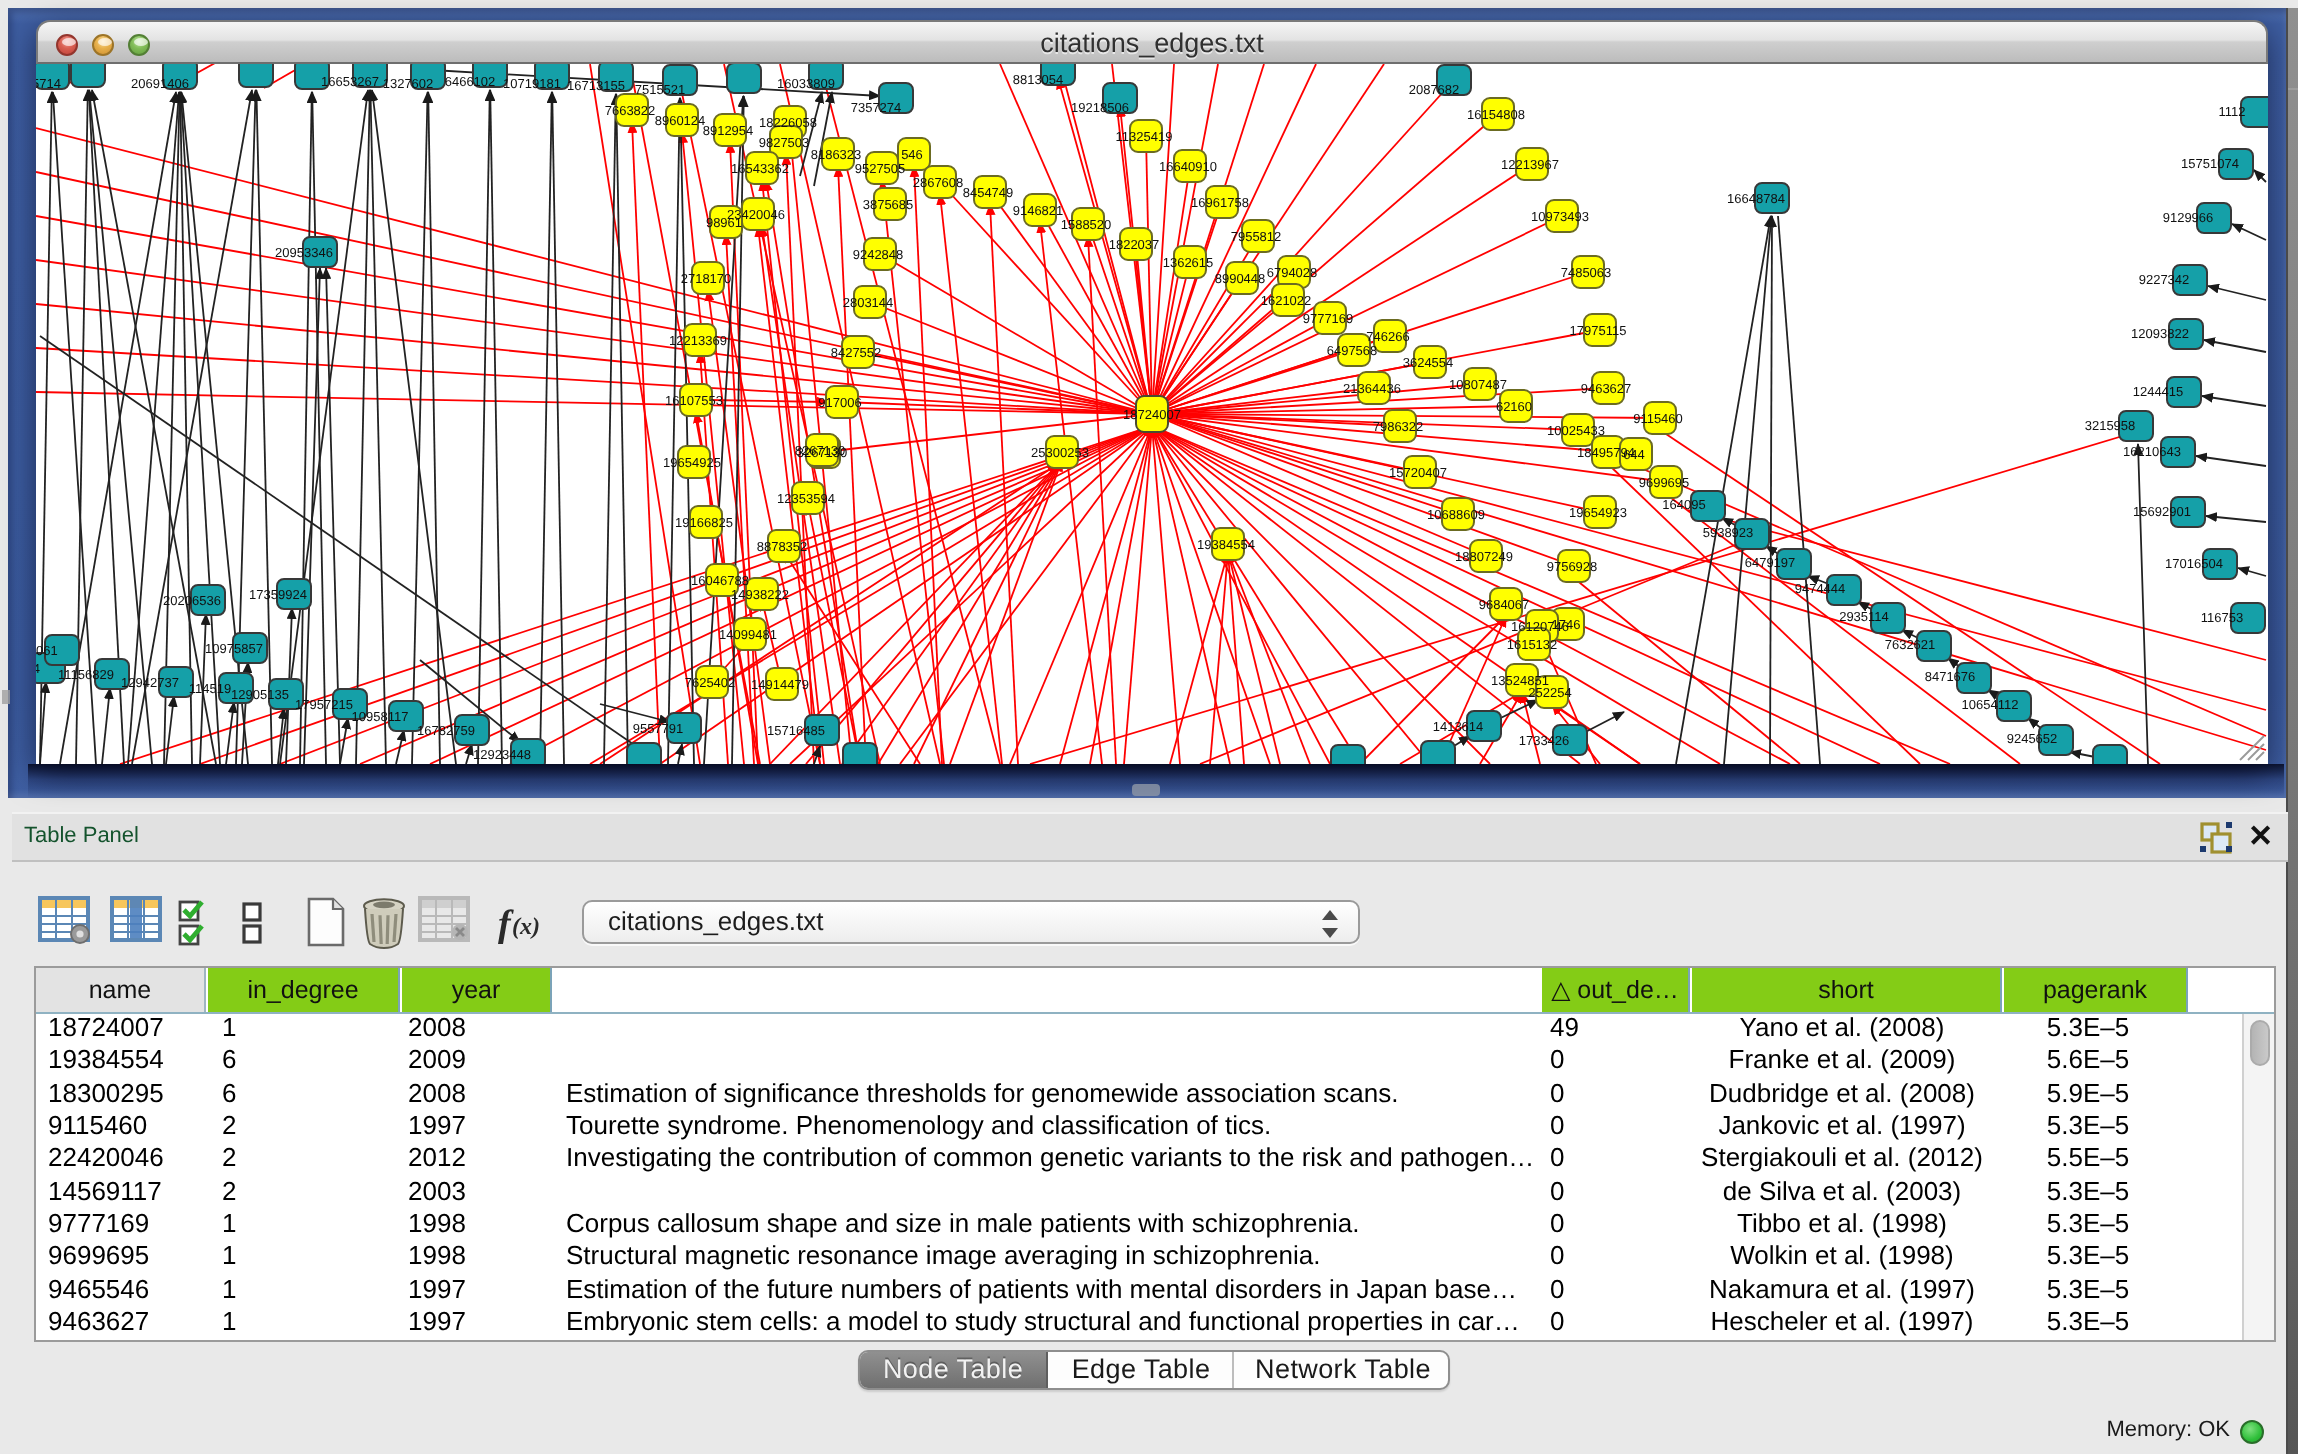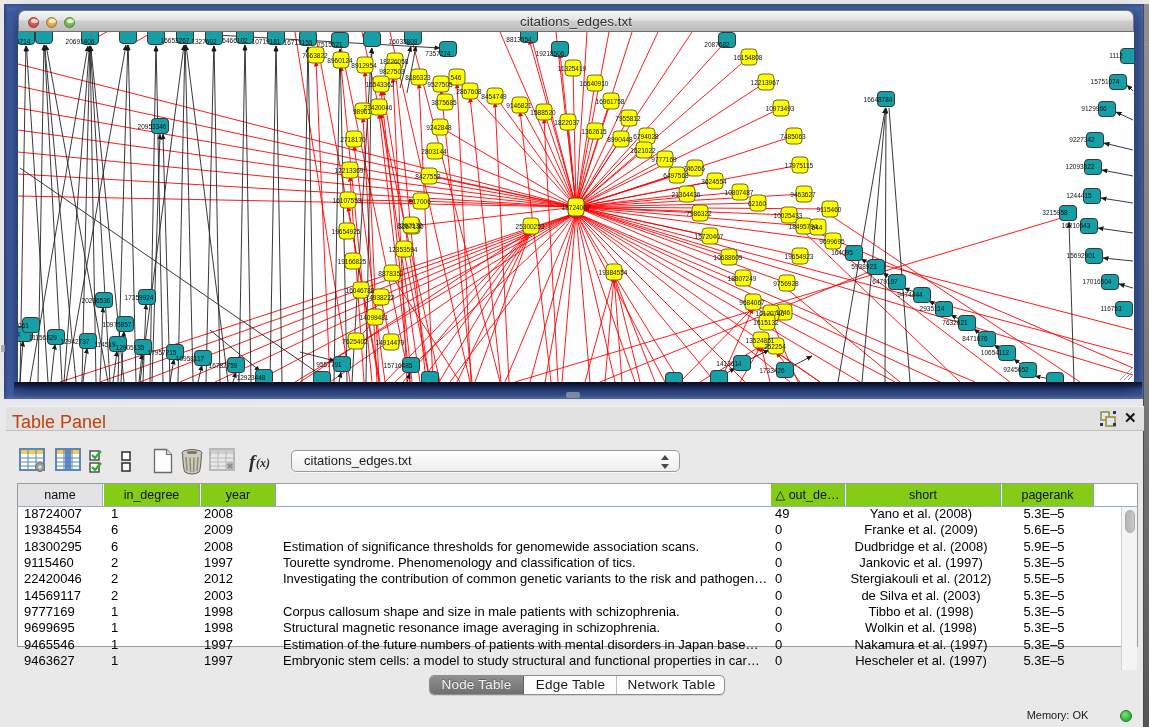--- a/index.html
+++ b/index.html
@@ -25,33 +25,33 @@
  border:1px solid #9c7428}
 #tl-g{left:45px;background:radial-gradient(circle at 50% 30%,#c2e8a8 0,#82bd58 45%,#619e3c 100%);
  border:1px solid #537f35}
 #gview{left:0;top:22px;width:1116px;height:350px;background:#fff;overflow:hidden}
 
 #rstrip{left:1143px;top:4px;width:6px;height:723px;border-left:1px solid #4a4a4a;background:linear-gradient(to bottom,#909090 0,#7b7b7b 45%,#6a6a6a 75%,#555 100%)}
 #rstrip .seg{position:absolute;left:0;top:40px;width:5px;height:1px;background:#9d9d9d}
 
 #tpbar{left:6px;top:406px;width:1138px;height:25px;background:#e1e1e1;
  border-top:1px solid #f2f2f2;border-bottom:1px solid #c0c0c0}
-#tptext{left:12px;top:412px;font-size:18px;color:#c2410c}
+#tptext{left:12px;top:412px;font-size:11px;color:#14532d}
 #xicon{left:1124px;top:409px;font-size:15px;font-weight:bold;color:#111}
 
 #combo{left:291px;top:450px;width:389px;height:22px;background:linear-gradient(#ffffff,#ededed);
  border:1px solid #9a9a9a;border-radius:5px;font-size:13px;color:#1c1c1c;line-height:20px;
  padding-left:12px;box-shadow:0 1px 0 rgba(255,255,255,.7)}
 #combo .ar{position:absolute;right:10px;top:3px;width:9px;height:16px}
 #combo .ar:before{content:"";position:absolute;left:1px;top:1px;border-left:4px solid transparent;
  border-right:4px solid transparent;border-bottom:5px solid #4a4a4a}
 #combo .ar:after{content:"";position:absolute;left:1px;bottom:1px;border-left:4px solid transparent;
  border-right:4px solid transparent;border-top:5px solid #4a4a4a}
 
-#tbl{left:17px;top:483px;width:1121px;height:164px;border:1px solid #9b9b9b;background:#fff}
+#tbl{left:17px;top:483px;width:1121px;height:188px;border:1px solid #9b9b9b;background:#fff}
 .th{position:absolute;top:0;height:22px;font-size:12.5px;color:#111;text-align:center;
  line-height:22px;border-right:1px solid #7ba3b8;background:#84cc16;overflow:hidden}
 #tbody{position:absolute;left:0;top:22px;width:1103px;height:164px;overflow:hidden;
  font-size:13px;color:#000}
 .tr{position:absolute;left:0;width:1103px;height:16.5px;line-height:16px;white-space:nowrap}
 .tr span{position:absolute;overflow:hidden}
 .c0{left:6px;width:90px}.c1{left:93px;width:90px}.c2{left:186px;width:80px}
 .c3{left:265px;width:487px}.c4{left:757px;width:70px}.c5{left:824px;width:158px;text-align:center}
 .c6{left:976px;width:100px;text-align:center}
 
@@ -60,21 +60,21 @@
  background:linear-gradient(to right,#b4b4b4,#c9c9c9);border:1px solid #ababab}
 
 #tabs{left:429px;top:675px;width:296px;height:20px;border:1px solid #8e8e8e;border-radius:5px;
  background:#fdfdfd;font-size:13px;box-shadow:0 1px 1px rgba(0,0,0,.12)}
 #tabs .seg{position:absolute;top:0;height:18px;line-height:18px;text-align:center;color:#1a1a1a;font-weight:normal;letter-spacing:0.2px;font-size:13.5px}
 #seg1{left:0;width:94px;background:linear-gradient(#909090,#6f6f6f);color:#f2f2f2 !important;
  border-radius:4px 0 0 4px;border-right:1px solid #5f5f5f;text-shadow:0 -1px 0 rgba(0,0,0,.3)}
 #seg2{left:95px;width:92px;border-right:1px solid #bdbdbd}
 #seg3{left:188px;width:107px}
 
-#mem{left:1000px;top:709px;width:115px;text-align:center;font-size:11px;color:#1a1a1a}
+#mem{left:1000px;top:709px;width:115px;text-align:right;font-size:11px;color:#1a1a1a}
 #dot{left:1120px;top:710px;width:12px;height:12px;border-radius:50%;
  background:radial-gradient(circle at 40% 35%,#7fe07f 0,#2fbf3a 60%,#1da32c 100%);
  border:1px solid #2a6e2a}
 #lmark{left:1px;top:345px;width:4px;height:7px;background:#a0a0a0;opacity:.8}
 </style></head>
 <body>
 <div id="frame" class="abs">
     <div class="inshadow"></div>
   <div id="shadowband" class="abs" style="left:10px;top:378px;width:1128px;height:17px;
    background:linear-gradient(to bottom,rgba(8,14,40,.92),rgba(24,40,90,.45) 45%,rgba(60,92,160,0) 100%)"></div>

